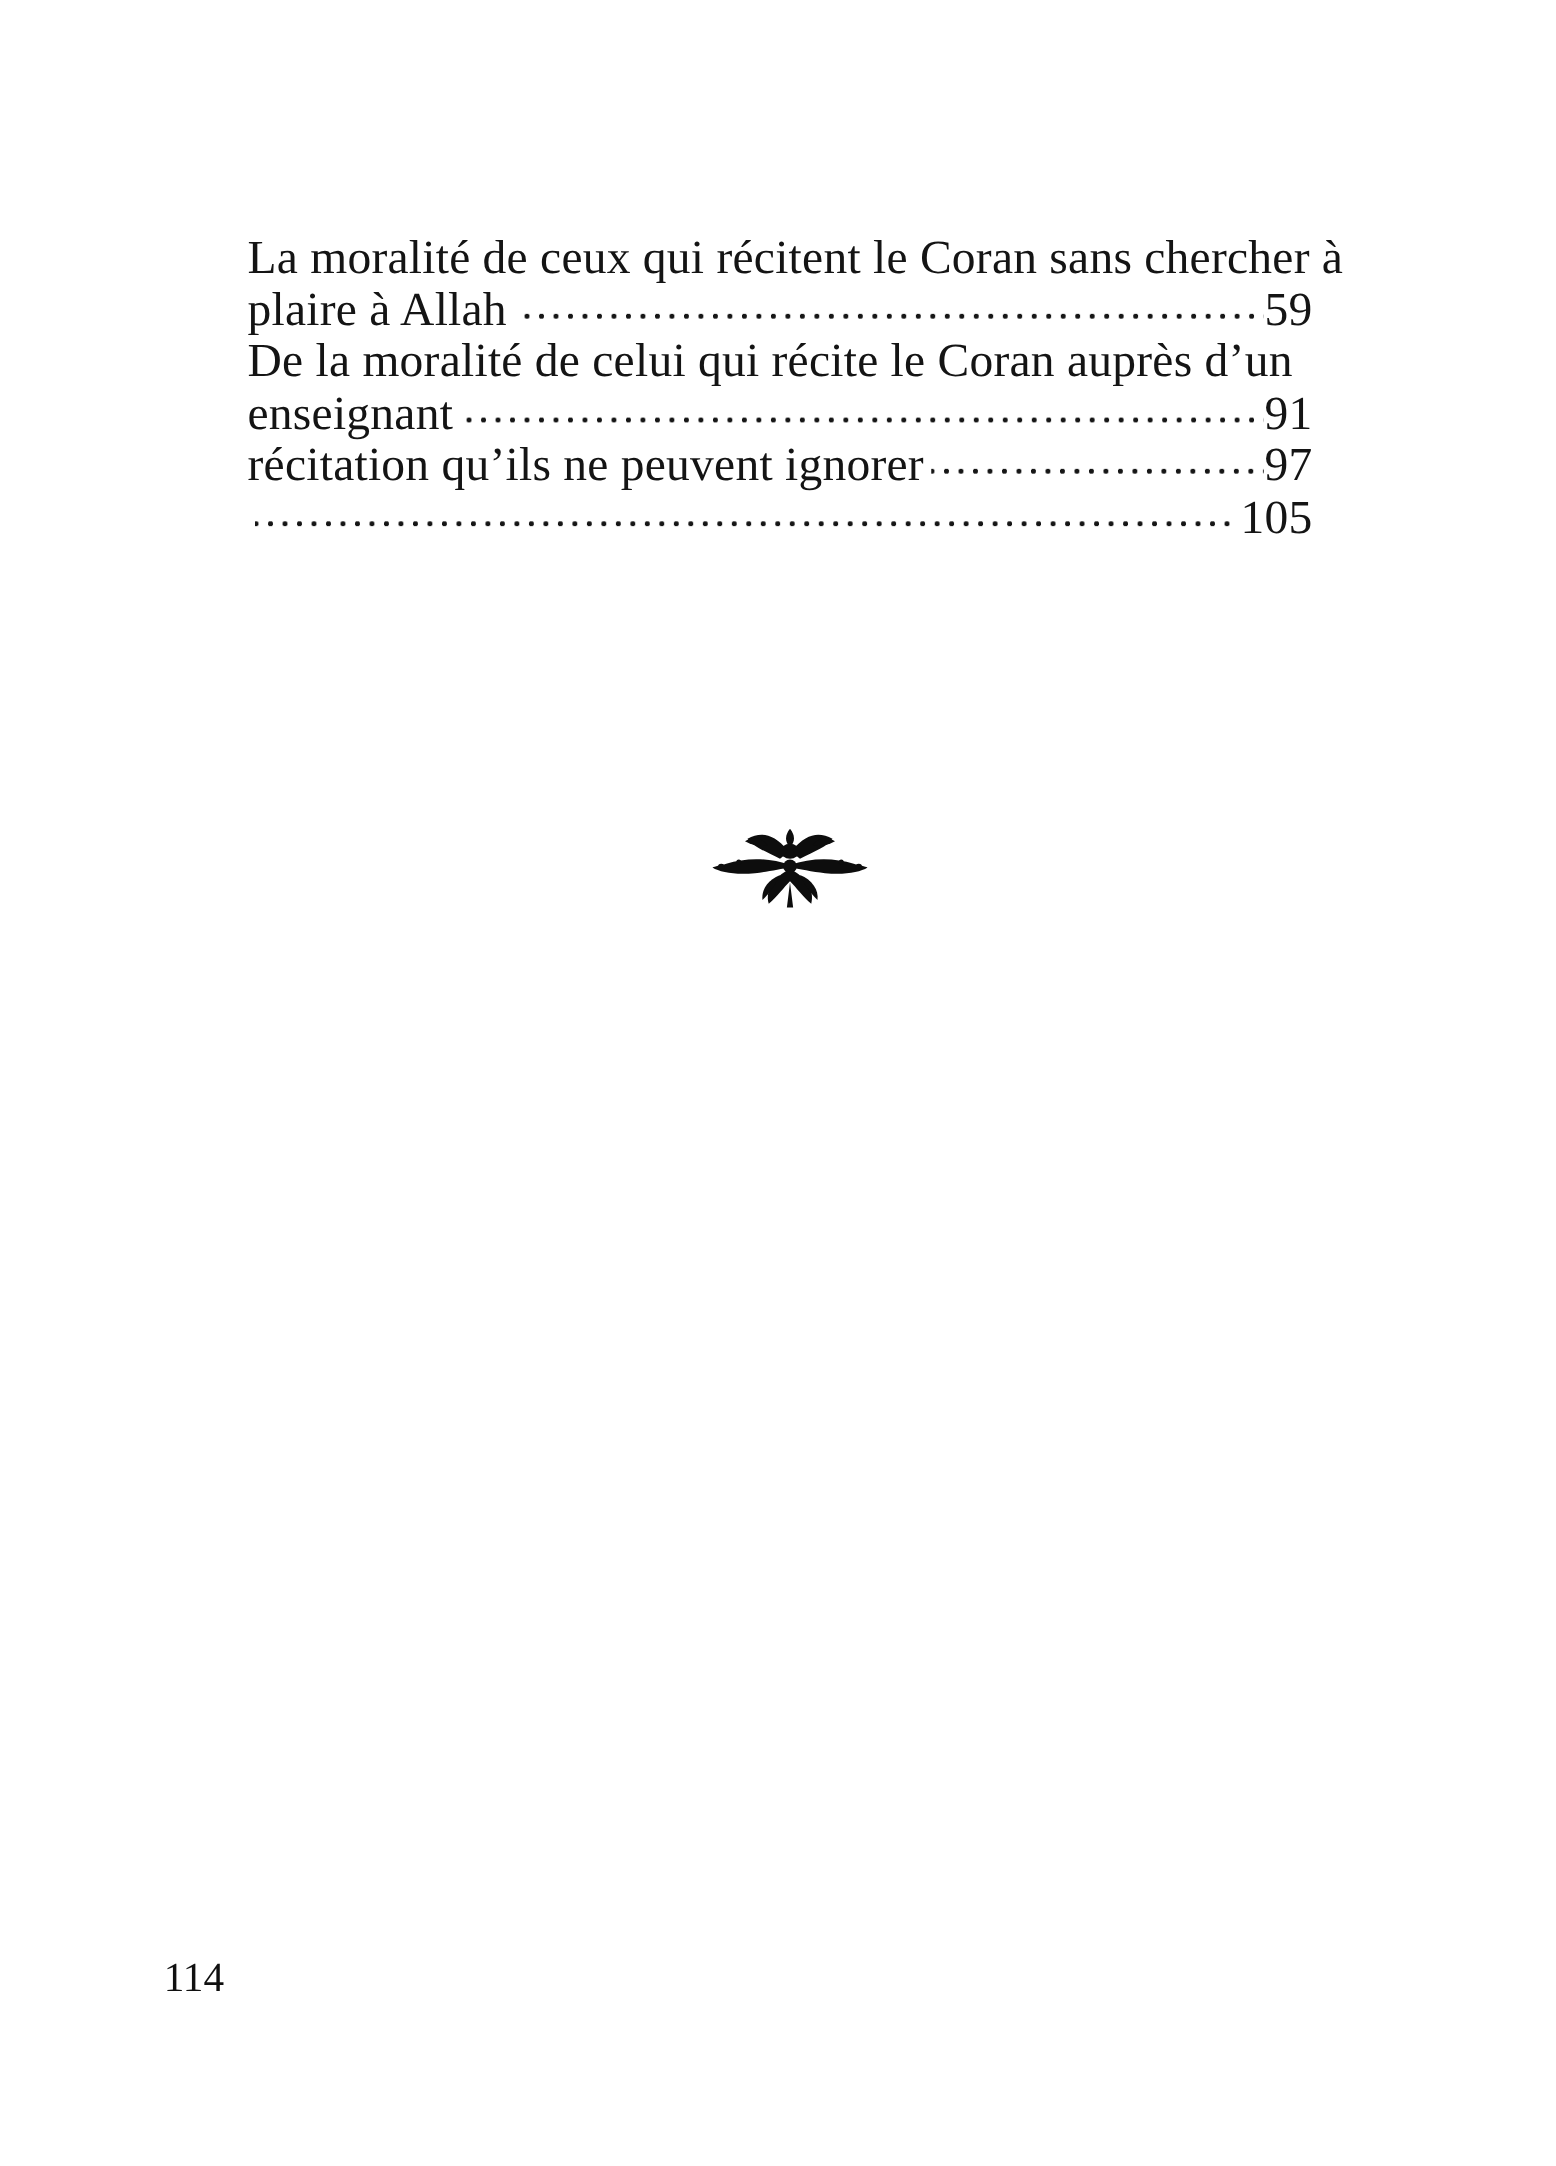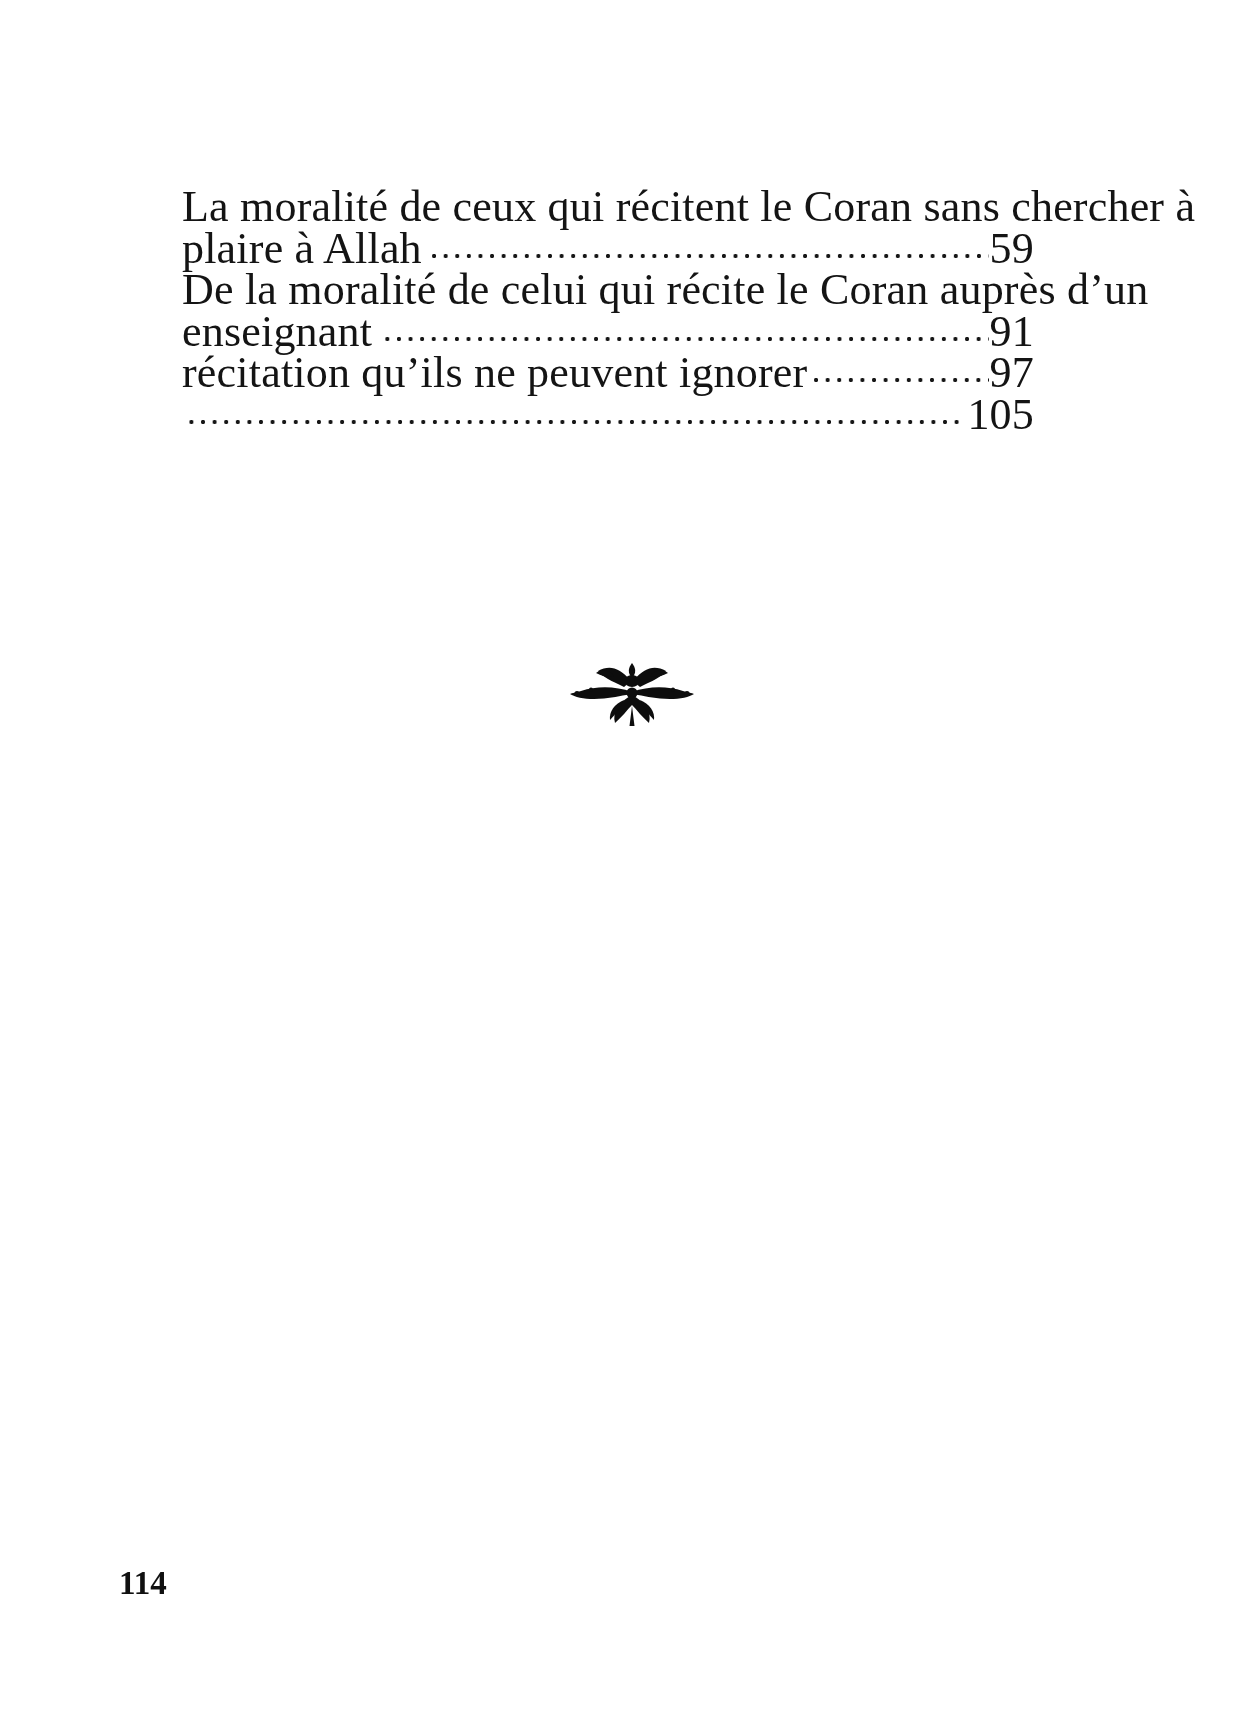--- a/index.html
+++ b/index.html
@@ -11,24 +11,24 @@
     position: relative;
     width: 1245px;
     height: 1733px;
     background: #ffffff;
     overflow: hidden;
     font-family: "Liberation Serif", "DejaVu Serif", serif;
     color: #141414;
   }
   .toc {
     position: absolute;
-    left: 182px;
+    left: 198px;
     top: 186px;
     width: 852px;
-    font-size: 44px;
+    font-size: 38px;
     line-height: 41.5px;
     letter-spacing: 0.2px;
   }
   .toc-entry { display: block; }
   .toc-first-line { display: block; white-space: nowrap; }
   .toc-last-line {
     display: flex;
     align-items: baseline;
     width: 100%;
   }
@@ -65,24 +65,24 @@
   }
   .ornament {
     position: absolute;
     left: 569px;
     top: 662px;
     width: 126px;
     height: 66px;
   }
   .folio {
     position: absolute;
-    left: 119px;
+    left: 131px;
     top: 1563px;
     font-size: 33px;
-    font-weight: bold;
+    font-weight: normal;
     line-height: 40px;
     color: #101010;
   }
 </style>
 </head>
 <body>
 
 <div class="page">
 
   <div class="toc" id="toc-list">

